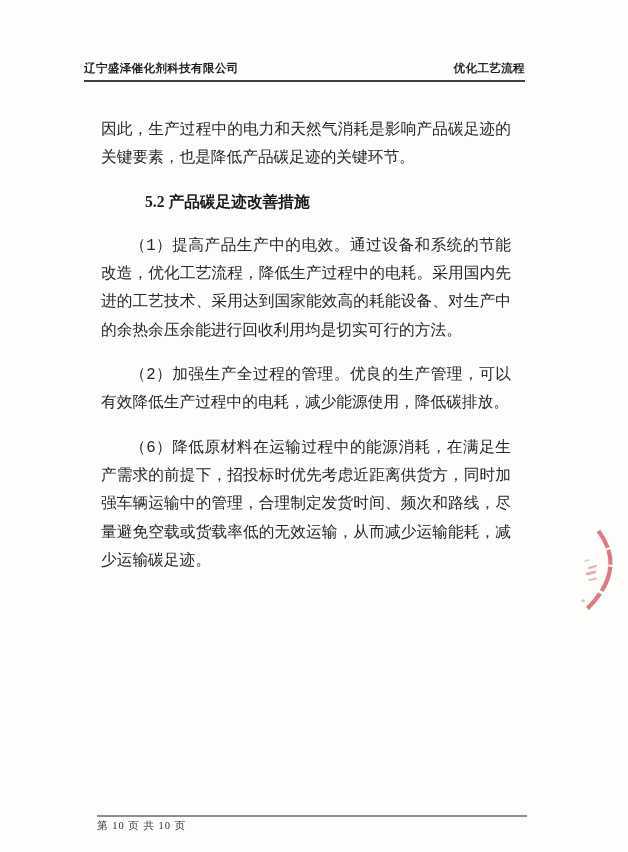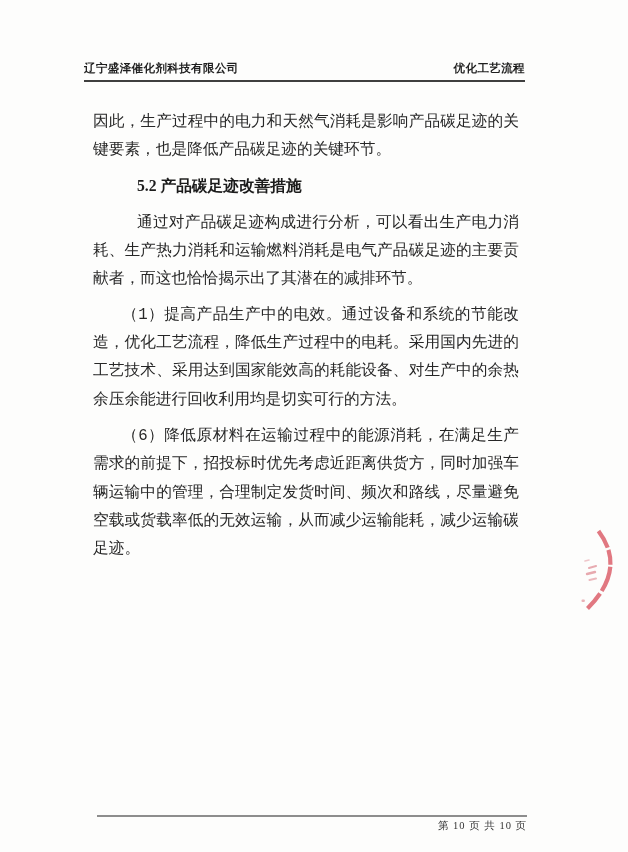--- a/index.html
+++ b/index.html
@@ -42,28 +42,28 @@
     position: absolute;
     left: 85px;
     top: 99px;
     width: 442px;
     font-size: 15.7px;
     line-height: 28.3px;
     color: #272727;
     text-align: justify;
   }
   .para {
-    margin: 8px;
+    margin: 16px;
     text-justify: inter-character;
   }
   .indent-none { text-indent: 0; }
   .indent-lg   { text-indent: 2.8em; }
   .indent-sm   { text-indent: 1.85em; font-family: Liberation Mono, monospace; }
   .section-heading {
-    margin: 8px;
+    margin: 16px;
     font-size: 15.7px;
     line-height: 28.3px;
     font-weight: bold;
     color: #1c1c1c;
     text-indent: 2.8em;
   }
 
   
   .stamp {
     position: absolute;
@@ -81,43 +81,42 @@
     top: 815px;
     width: 430px;
     height: 1.5px;
     background: #8d8d8d;
   }
   .doc-footer {
     position: absolute;
     left: 97px;
     top: 819px;
     width: 430px;
-    text-align: right;
     font-size: 10.5px;
     color: #333333;
     letter-spacing: 1px;
     white-space: nowrap;
   }
 </style>
 </head>
 <body>
 
 <div class="page">
 
   <header class="doc-header">
     <span>辽宁盛泽催化剂科技有限公司</span>
     <span>优化工艺流程</span>
   </header>
   <div class="header-rule"></div>
 
   <main class="doc-body">
     <p class="para indent-none">因此，生产过程中的电力和天然气消耗是影响产品碳足迹的关键要素，也是降低产品碳足迹的关键环节。</p>
     <h2 class="section-heading">5.2 产品碳足迹改善措施</h2>
-    <p class="para indent-lg">通过对产品碳足迹构成进行分析，可以看出生产电力消耗、生产热力消耗和运输燃料消耗是电气产品碳足迹的主要贡献者，而这也恰恰揭示出了其潜在的减排环节。</p>
     <p class="para indent-sm">（1）提高产品生产中的电效。通过设备和系统的节能改造，优化工艺流程，降低生产过程中的电耗。采用国内先进的工艺技术、采用达到国家能效高的耗能设备、对生产中的余热余压余能进行回收利用均是切实可行的方法。</p>
+    <p class="para indent-sm">（2）加强生产全过程的管理。优良的生产管理，可以有效降低生产过程中的电耗，减少能源使用，降低碳排放。</p>
     <p class="para indent-sm">（6）降低原材料在运输过程中的能源消耗，在满足生产需求的前提下，招投标时优先考虑近距离供货方，同时加强车辆运输中的管理，合理制定发货时间、频次和路线，尽量避免空载或货载率低的无效运输，从而减少运输能耗，减少运输碳足迹。</p>
   </main>
 
   <svg class="stamp" viewBox="0 0 50 92" xmlns="http://www.w3.org/2000/svg">
     <path d="M 23.5 7 Q 52 45 12.5 84.5" fill="none" stroke="#dd6570" stroke-width="4.2" stroke-dasharray="19 2.5 15 2 26 3 40" opacity="0.88"></path>
     <line x1="14" y1="44" x2="21" y2="42" stroke="#da7680" stroke-width="2" stroke-linecap="round" opacity="0.6"></line>
     <line x1="12" y1="50" x2="20" y2="48" stroke="#da7680" stroke-width="2.4" stroke-linecap="round" opacity="0.62"></line>
     <line x1="14.5" y1="56" x2="21" y2="54.5" stroke="#da7680" stroke-width="2" stroke-linecap="round" opacity="0.5"></line>
     <line x1="10" y1="37" x2="14" y2="36" stroke="#da7680" stroke-width="1.6" stroke-linecap="round" opacity="0.4"></line>
     <rect x="6.5" y="75.5" width="3.4" height="2.4" rx="1" fill="#da7680" opacity="0.55"></rect>

